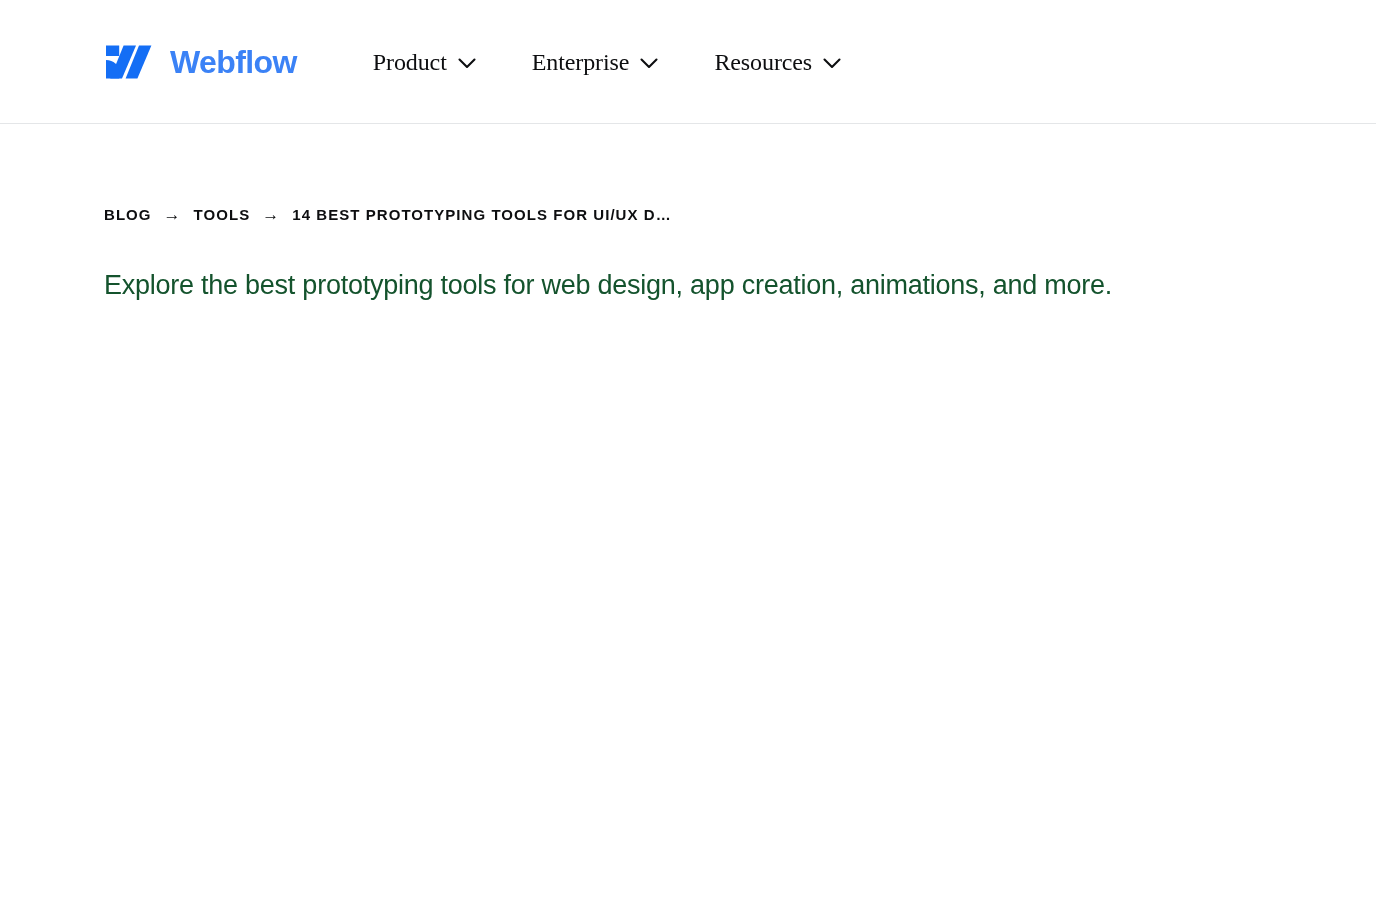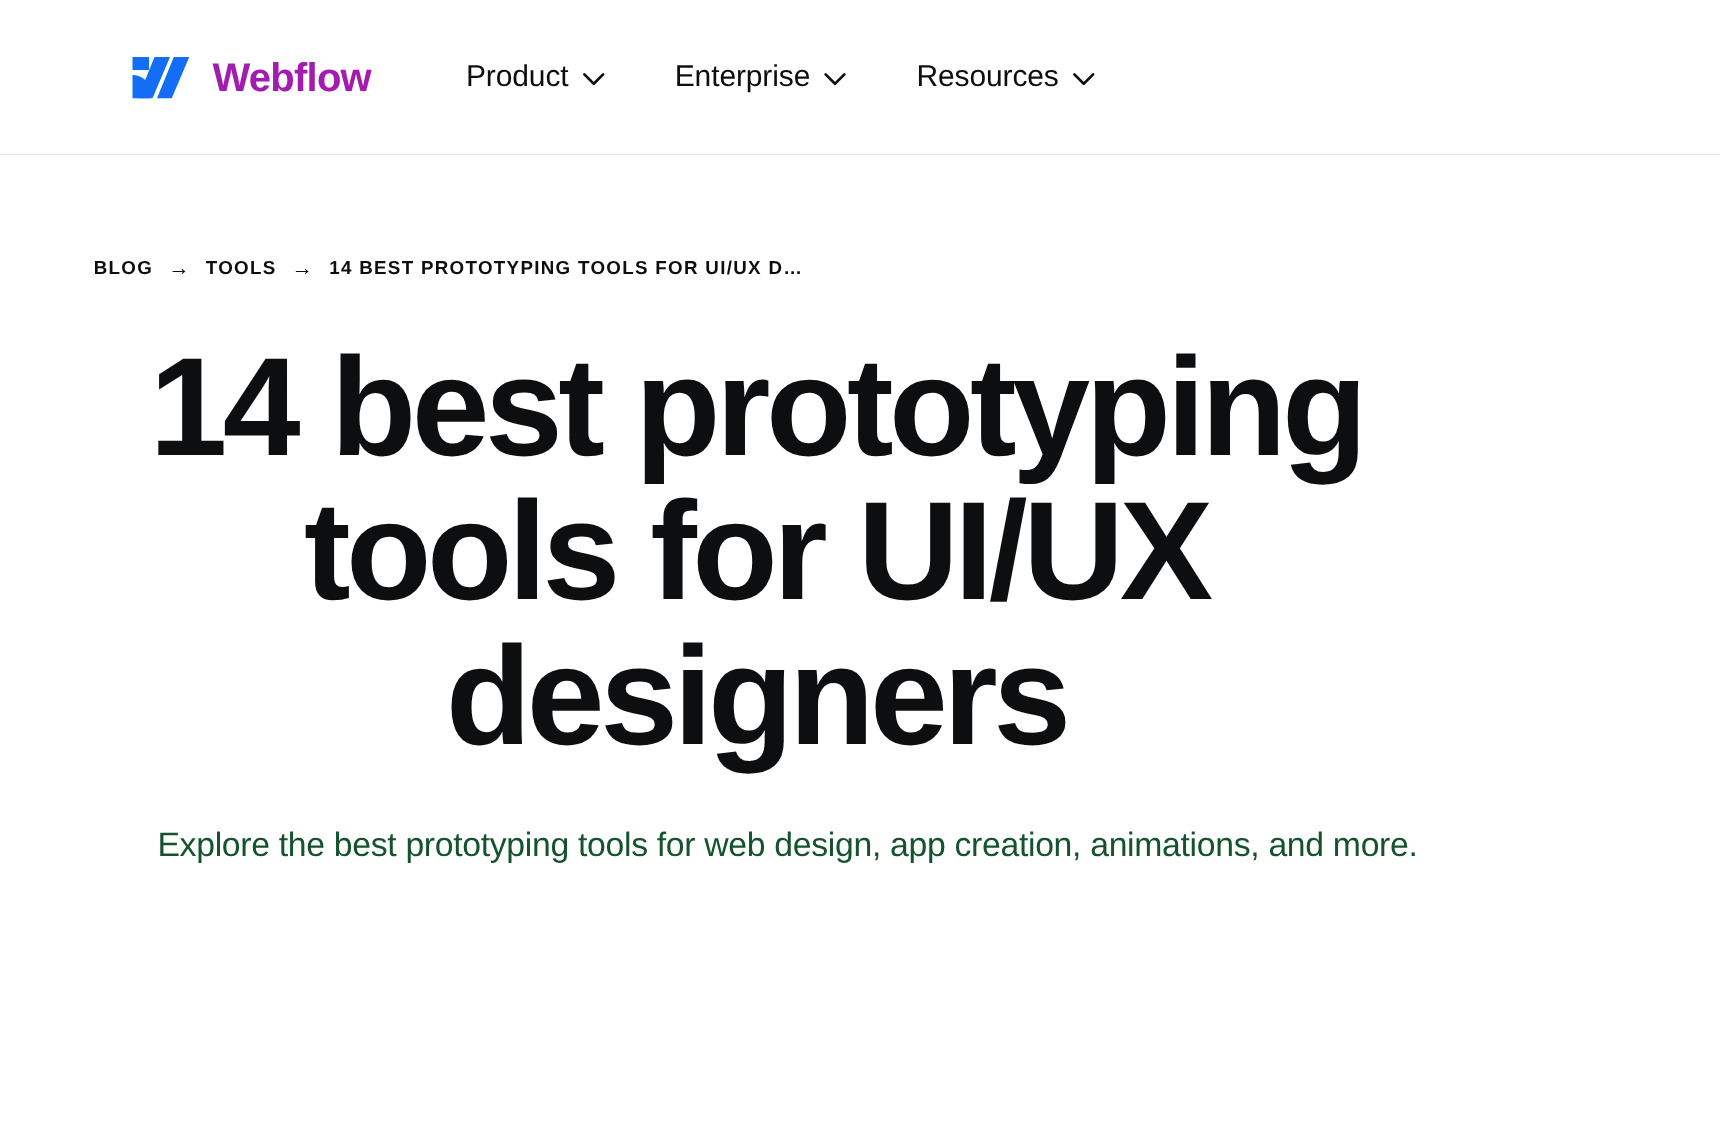--- a/index.html
+++ b/index.html
@@ -38,31 +38,32 @@
     width: 54px;
     height: 36px;
     display: block;
     flex: none;
   }
 
   .brand-word {
     font-size: 32px;
     font-weight: bold;
     letter-spacing: -0.6px;
-    color: #a21caf;
+    color: #3b82f6;
     line-height: 1;
     white-space: nowrap;
   }
 
   .main-nav {
     display: flex;
     align-items: center;
     gap: 0px;
     flex: 1;
     white-space: nowrap;
+    font-family: Liberation Serif, serif;
   }
 
   .nav-item {
     display: inline-flex;
     align-items: center;
     gap: 11px;
     font-size: 24px;
     font-weight: normal;
     color: #0d0e10;
     line-height: 1;
@@ -76,22 +77,21 @@
   .chev {
     width: 18px;
     height: 11px;
     flex: none;
     display: block;
     margin-top: 3px;
   }
 
   
   .article {
-    padding: 0 75px;
-    text-align: center;
+    padding: 0 104px;
   }
 
   .breadcrumb {
     display: flex;
     align-items: center;
     gap: 10px;
     margin-top: 82px;
     font-size: 15px;
     font-weight: bold;
     letter-spacing: 1.05px;
@@ -183,17 +183,16 @@
 <main class="article">
 
   <div class="breadcrumb">
     <span class="crumb">BLOG</span>
     <span class="crumb-sep">→</span>
     <span class="crumb">TOOLS</span>
     <span class="crumb-sep">→</span>
     <span class="crumb crumb-current">14 BEST PROTOTYPING TOOLS FOR UI/UX D…</span>
   </div>
 
-  <h1 class="headline">14 best prototyping tools for UI/UX designers</h1>
 
   <p class="subtitle">Explore the best prototyping tools for web design, app creation, animations, and more.</p>
 
 </main>
 
 </body></html>

